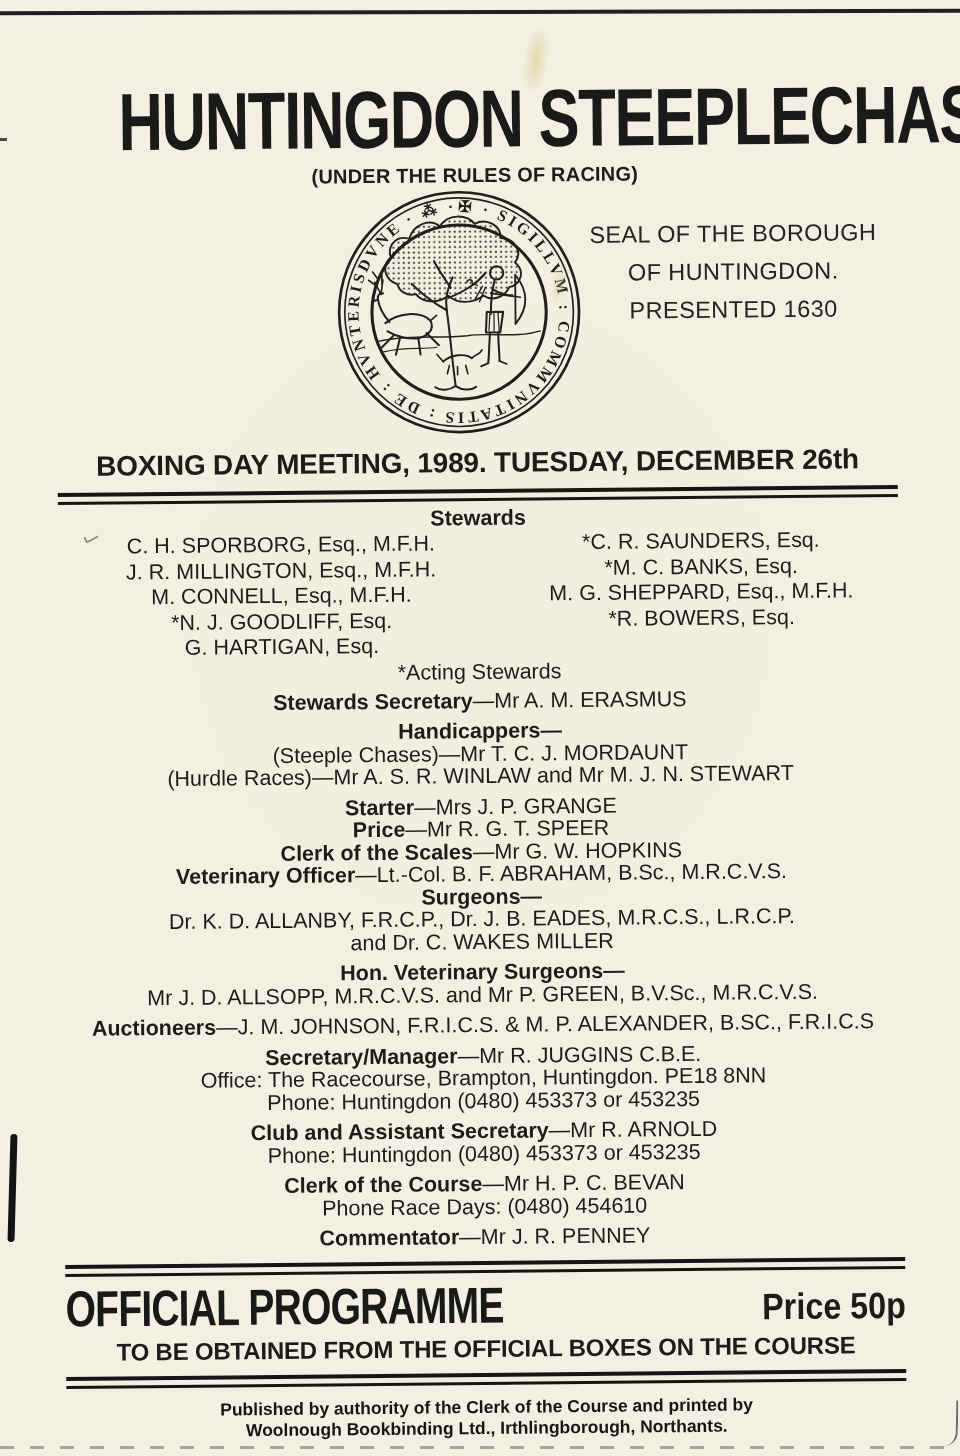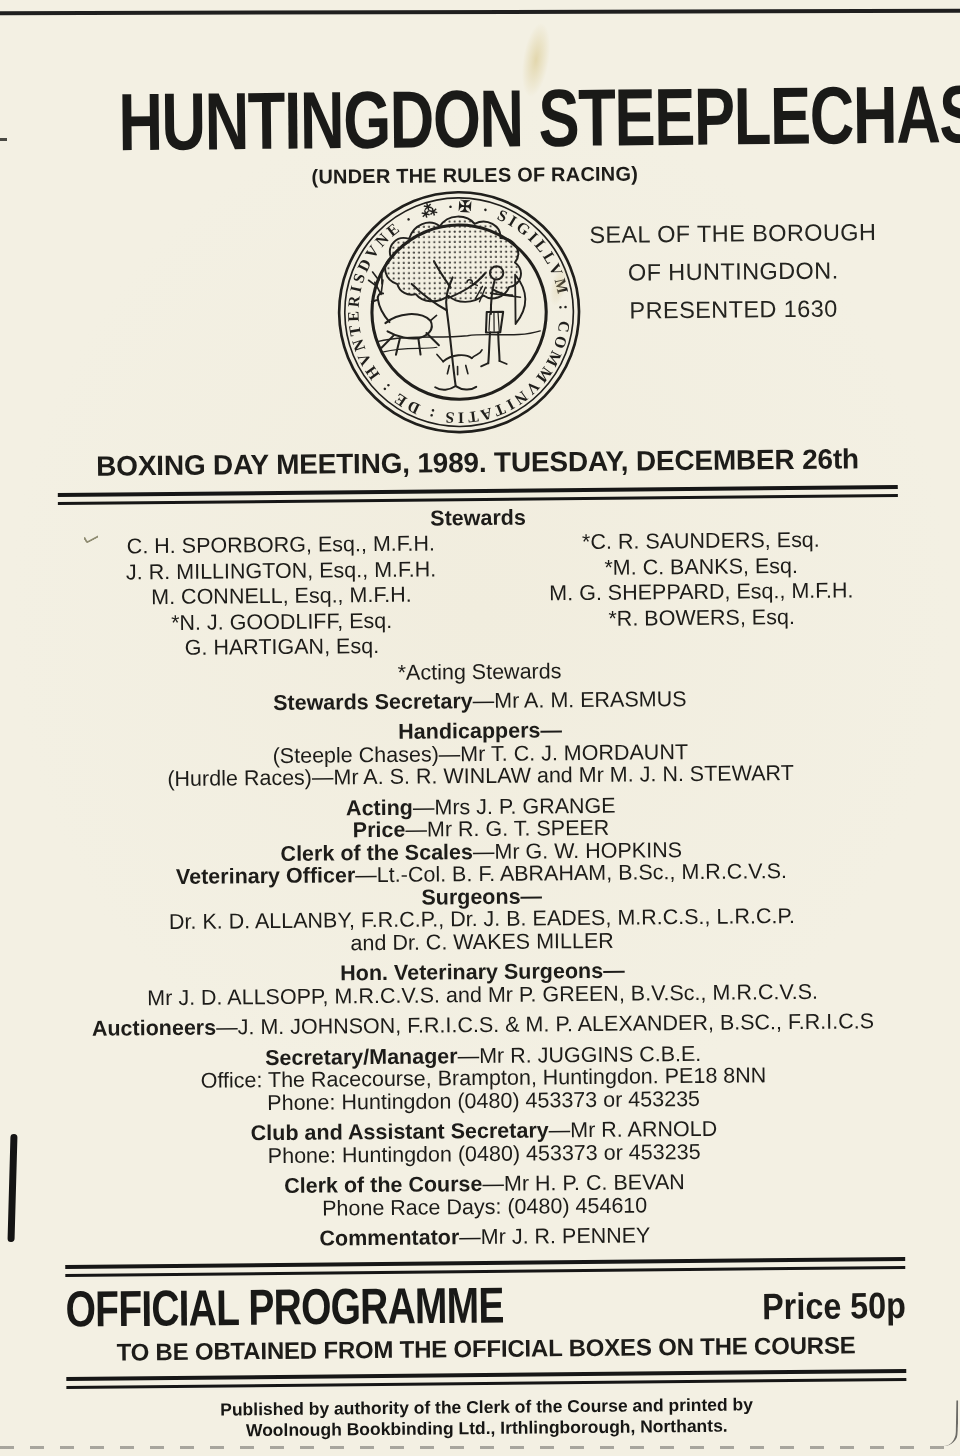--- a/index.html
+++ b/index.html
@@ -158,21 +158,21 @@
     <div class="officials">
         <div class="officials-group">
           <div class="official-line"><span class="b">Stewards Secretary</span><span>—Mr A. M. ERASMUS</span></div>
         </div>
         <div class="officials-group">
           <div class="official-line"><span class="b">Handicappers—</span></div>
           <div class="official-line"><span>(Steeple Chases)—Mr T. C. J. MORDAUNT</span></div>
           <div class="official-line"><span>(Hurdle Races)—Mr A. S. R. WINLAW and Mr M. J. N. STEWART</span></div>
         </div>
         <div class="officials-group">
-          <div class="official-line"><span class="b">Acting</span><span>—Mrs J. P. GRANGE</span></div>
+          <div class="official-line"><span class="b">Starter</span><span>—Mrs J. P. GRANGE</span></div>
           <div class="official-line"><span class="b">Price</span><span>—Mr R. G. T. SPEER</span></div>
           <div class="official-line"><span class="b">Clerk of the Scales</span><span>—Mr G. W. HOPKINS</span></div>
           <div class="official-line"><span class="b">Veterinary Officer</span><span>—Lt.-Col. B. F. ABRAHAM, B.Sc., M.R.C.V.S.</span></div>
           <div class="official-line"><span class="b">Surgeons—</span></div>
           <div class="official-line"><span>Dr. K. D. ALLANBY, F.R.C.P., Dr. J. B. EADES, M.R.C.S., L.R.C.P.</span></div>
           <div class="official-line"><span>and Dr. C. WAKES MILLER</span></div>
         </div>
         <div class="officials-group">
           <div class="official-line"><span class="b">Hon. Veterinary Surgeons—</span></div>
           <div class="official-line"><span>Mr J. D. ALLSOPP, M.R.C.V.S. and Mr P. GREEN, B.V.Sc., M.R.C.V.S.</span></div>

